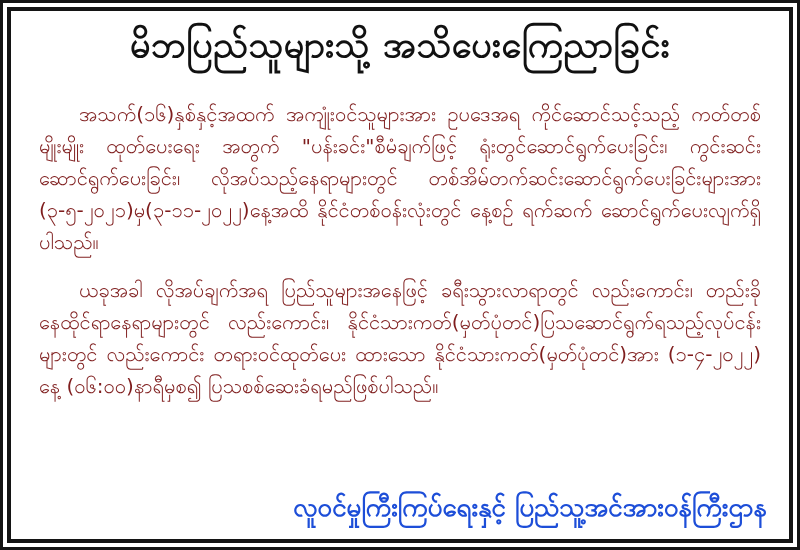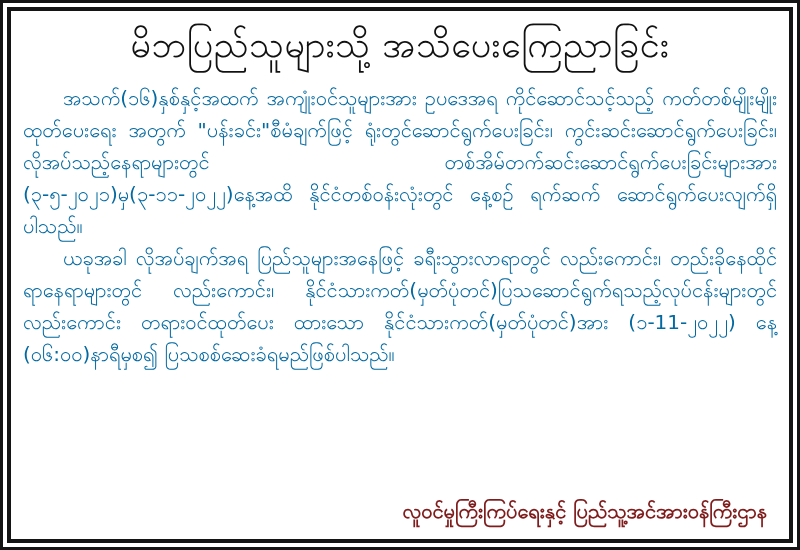--- a/index.html
+++ b/index.html
@@ -30,56 +30,56 @@
     box-sizing: border-box;
     padding: 6px 12px 6px 12px;
     display: flex;
     flex-direction: column;
   }
   .notice-title {
     margin: 4px 0 12px 0;
     text-align: center;
     font-size: 36px;
     line-height: 1.35;
-    font-weight: normal;
+    font-weight: bold;
     color: #111111;
     letter-spacing: 0.5px;
   }
   .notice-body {
     flex: 1;
     color: #232323;
   }
   .notice-body p {
-    margin: 0;
+    margin: 16px;
     font-size: 20px;
     line-height: 1.6;
     text-align: justify;
     text-indent: 40px;
-    color: #0369a1;
+    color: #7f1d1d;
   }
   .signature-line {
     text-align: right;
-    font-size: 20px;
+    font-size: 26px;
     font-weight: bold;
-    color: #7f1d1d;
+    color: #1d4ed8;
     padding: 4px 10px 8px 0;
     line-height: 1.4;
   }
 </style>
 </head>
 <body>
 
 <div class="canvas">
   <div class="outer-frame">
     <div class="inner-frame">
 
       <h1 class="notice-title">မိဘပြည်သူများသို့ အသိပေးကြေညာခြင်း</h1>
 
       <div class="notice-body">
         <p>အသက်(၁၆)နှစ်နှင့်အထက် အကျုံးဝင်သူများအား ဥပဒေအရ ကိုင်ဆောင်သင့်သည့် ကတ်တစ်မျိုးမျိုး ထုတ်ပေးရေး အတွက် "ပန်းခင်း"စီမံချက်ဖြင့် ရုံးတွင်ဆောင်ရွက်ပေးခြင်း၊ ကွင်းဆင်းဆောင်ရွက်ပေးခြင်း၊ လိုအပ်သည့်နေရာများတွင် တစ်အိမ်တက်ဆင်းဆောင်ရွက်ပေးခြင်းများအား (၃-၅-၂၀၂၁)မှ(၃-၁၁-၂၀၂၂)နေ့အထိ နိုင်ငံတစ်ဝန်းလုံးတွင် နေ့စဉ် ရက်ဆက် ဆောင်ရွက်ပေးလျက်ရှိပါသည်။</p>
-        <p>ယခုအခါ လိုအပ်ချက်အရ ပြည်သူများအနေဖြင့် ခရီးသွားလာရာတွင် လည်းကောင်း၊ တည်းခိုနေထိုင်ရာနေရာများတွင် လည်းကောင်း၊ နိုင်ငံသားကတ်(မှတ်ပုံတင်)ပြသဆောင်ရွက်ရသည့်လုပ်ငန်းများတွင် လည်းကောင်း တရားဝင်ထုတ်ပေး ထားသော နိုင်ငံသားကတ်(မှတ်ပုံတင်)အား (၁-11-၂၀၂၂) နေ့ (၀၆:၀၀)နာရီမှစ၍ ပြသစစ်ဆေးခံရမည်ဖြစ်ပါသည်။</p>
+        <p>ယခုအခါ လိုအပ်ချက်အရ ပြည်သူများအနေဖြင့် ခရီးသွားလာရာတွင် လည်းကောင်း၊ တည်းခိုနေထိုင်ရာနေရာများတွင် လည်းကောင်း၊ နိုင်ငံသားကတ်(မှတ်ပုံတင်)ပြသဆောင်ရွက်ရသည့်လုပ်ငန်းများတွင် လည်းကောင်း တရားဝင်ထုတ်ပေး ထားသော နိုင်ငံသားကတ်(မှတ်ပုံတင်)အား (၁-၄-၂၀၂၂) နေ့ (၀၆:၀၀)နာရီမှစ၍ ပြသစစ်ဆေးခံရမည်ဖြစ်ပါသည်။</p>
       </div>
 
       <div class="signature-line">လူဝင်မှုကြီးကြပ်ရေးနှင့် ပြည်သူ့အင်အားဝန်ကြီးဌာန</div>
 
     </div>
   </div>
 </div>
 
 </body></html>

